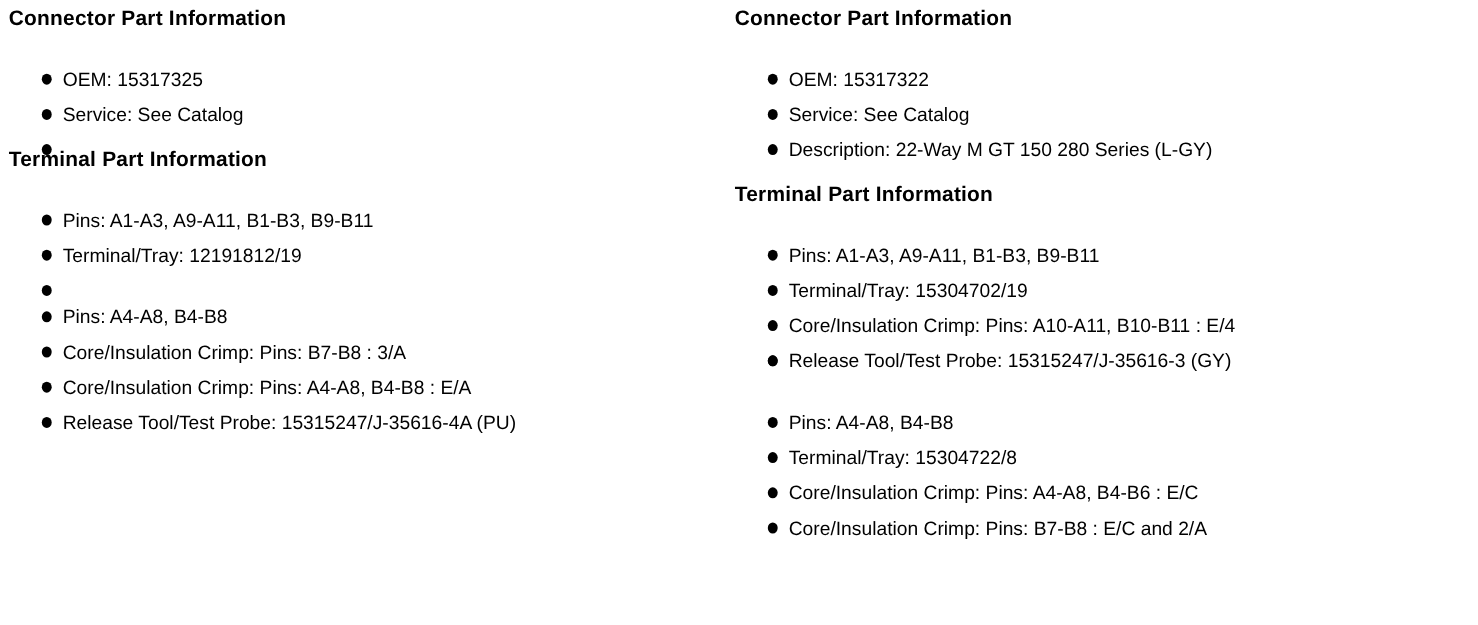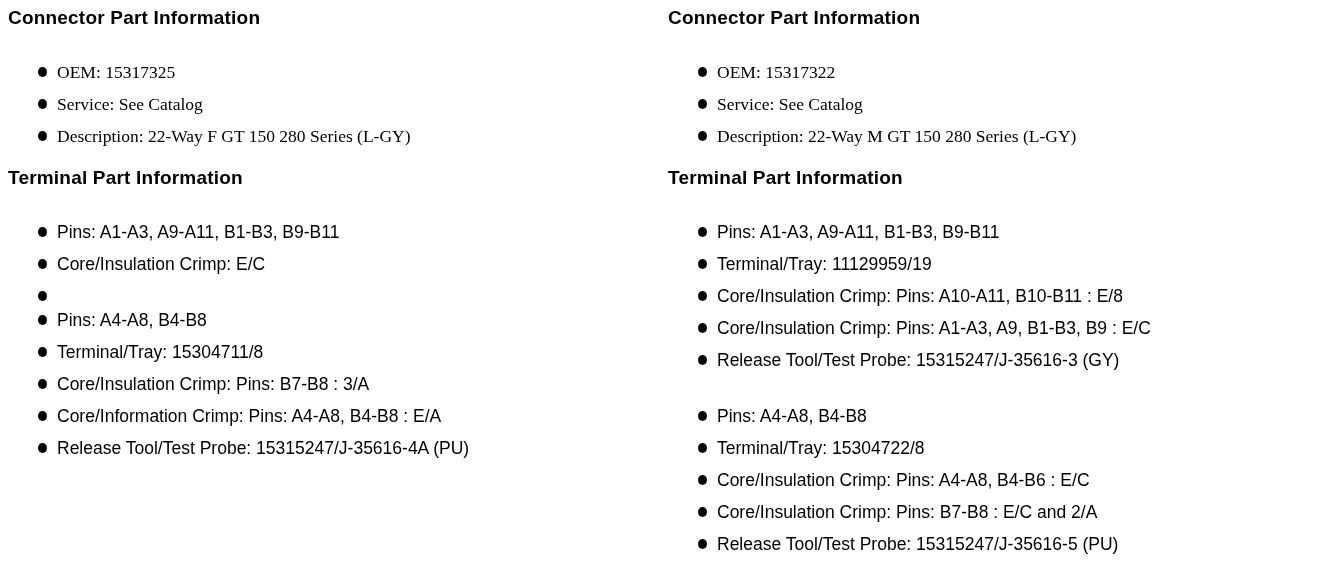--- a/index.html
+++ b/index.html
@@ -27,21 +27,21 @@
     line-height: 24px;
     font-weight: bold;
     margin: 0 0 26px 0;
     letter-spacing: 0.2px;
   }
   ul.bullet-list {
     list-style: none;
     margin: 0;
     padding: 0;
   }
-  ul.connector-list { margin-bottom: 14px; font-family: Liberation Serif, serif; }
+  ul.connector-list { margin-bottom: 14px; }
   ul.group-list { margin-bottom: 24px; margin-top: 20px; }
   li.list-item {
     position: relative;
     padding-left: 49px;
     font-size: 17.5px;
     line-height: 32px;
     white-space: nowrap;
   }
   .bullet {
     position: absolute;
@@ -56,56 +56,54 @@
 </head>
 <body>
 
 <div class="page">
 
   <div class="col">
     <h2 class="section-heading">Connector Part Information</h2>
     <ul class="bullet-list connector-list">
       <li class="list-item"><span class="bullet"></span><span>OEM: 15317325</span></li>
       <li class="list-item"><span class="bullet"></span><span>Service: See Catalog</span></li>
-      <li class="list-item"><span class="bullet"></span><span>Description: 22-Way F GT 150 280 Series (L-GY)</span></li>
+      <li class="list-item"><span class="bullet"></span></li>
     </ul>
 
     <h2 class="section-heading">Terminal Part Information</h2>
     <ul class="bullet-list group-list">
       <li class="list-item"><span class="bullet"></span><span>Pins: A1-A3, A9-A11, B1-B3, B9-B11</span></li>
-      <li class="list-item"><span class="bullet"></span><span>Core/Insulation Crimp: E/C</span></li>
+      <li class="list-item"><span class="bullet"></span><span>Terminal/Tray: 12191812/19</span></li>
       <li class="list-item"><span class="bullet"></span></li>
     </ul>
     <ul class="bullet-list group-list">
       <li class="list-item"><span class="bullet"></span><span>Pins: A4-A8, B4-B8</span></li>
-      <li class="list-item"><span class="bullet"></span><span>Terminal/Tray: 15304711/8</span></li>
       <li class="list-item"><span class="bullet"></span><span>Core/Insulation Crimp: Pins: B7-B8 : 3/A</span></li>
-      <li class="list-item"><span class="bullet"></span><span>Core/Information Crimp: Pins: A4-A8, B4-B8 : E/A</span></li>
+      <li class="list-item"><span class="bullet"></span><span>Core/Insulation Crimp: Pins: A4-A8, B4-B8 : E/A</span></li>
       <li class="list-item"><span class="bullet"></span><span>Release Tool/Test Probe: 15315247/J-35616-4A (PU)</span></li>
     </ul>
   </div>
 
   <div class="col">
     <h2 class="section-heading">Connector Part Information</h2>
     <ul class="bullet-list connector-list">
       <li class="list-item"><span class="bullet"></span><span>OEM: 15317322</span></li>
       <li class="list-item"><span class="bullet"></span><span>Service: See Catalog</span></li>
       <li class="list-item"><span class="bullet"></span><span>Description: 22-Way M GT 150 280 Series (L-GY)</span></li>
     </ul>
 
     <h2 class="section-heading">Terminal Part Information</h2>
     <ul class="bullet-list group-list">
       <li class="list-item"><span class="bullet"></span><span>Pins: A1-A3, A9-A11, B1-B3, B9-B11</span></li>
-      <li class="list-item"><span class="bullet"></span><span>Terminal/Tray: 11129959/19</span></li>
-      <li class="list-item"><span class="bullet"></span><span>Core/Insulation Crimp: Pins: A10-A11, B10-B11 : E/8</span></li>
-      <li class="list-item"><span class="bullet"></span><span>Core/Insulation Crimp: Pins: A1-A3, A9, B1-B3, B9 : E/C</span></li>
+      <li class="list-item"><span class="bullet"></span><span>Terminal/Tray: 15304702/19</span></li>
+      <li class="list-item"><span class="bullet"></span><span>Core/Insulation Crimp: Pins: A10-A11, B10-B11 : E/4</span></li>
+      <li class="list-item"><span class="bullet"></span></li>
       <li class="list-item"><span class="bullet"></span><span>Release Tool/Test Probe: 15315247/J-35616-3 (GY)</span></li>
     </ul>
     <ul class="bullet-list group-list">
       <li class="list-item"><span class="bullet"></span><span>Pins: A4-A8, B4-B8</span></li>
       <li class="list-item"><span class="bullet"></span><span>Terminal/Tray: 15304722/8</span></li>
       <li class="list-item"><span class="bullet"></span><span>Core/Insulation Crimp: Pins: A4-A8, B4-B6 : E/C</span></li>
       <li class="list-item"><span class="bullet"></span><span>Core/Insulation Crimp: Pins: B7-B8 : E/C and 2/A</span></li>
-      <li class="list-item"><span class="bullet"></span><span>Release Tool/Test Probe: 15315247/J-35616-5 (PU)</span></li>
     </ul>
   </div>
 
 </div>
 
 </body></html>

